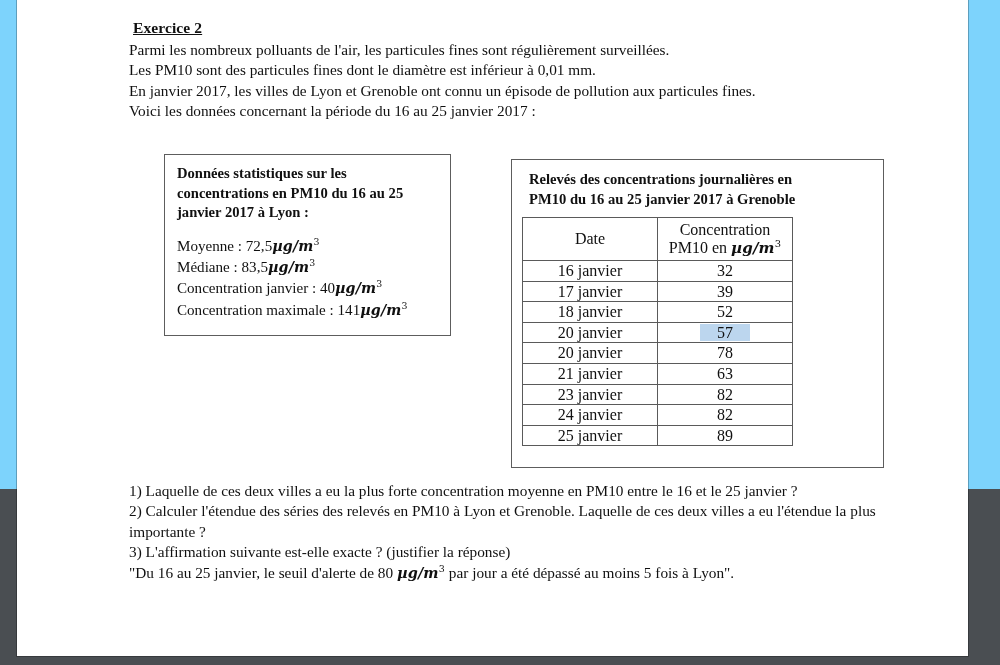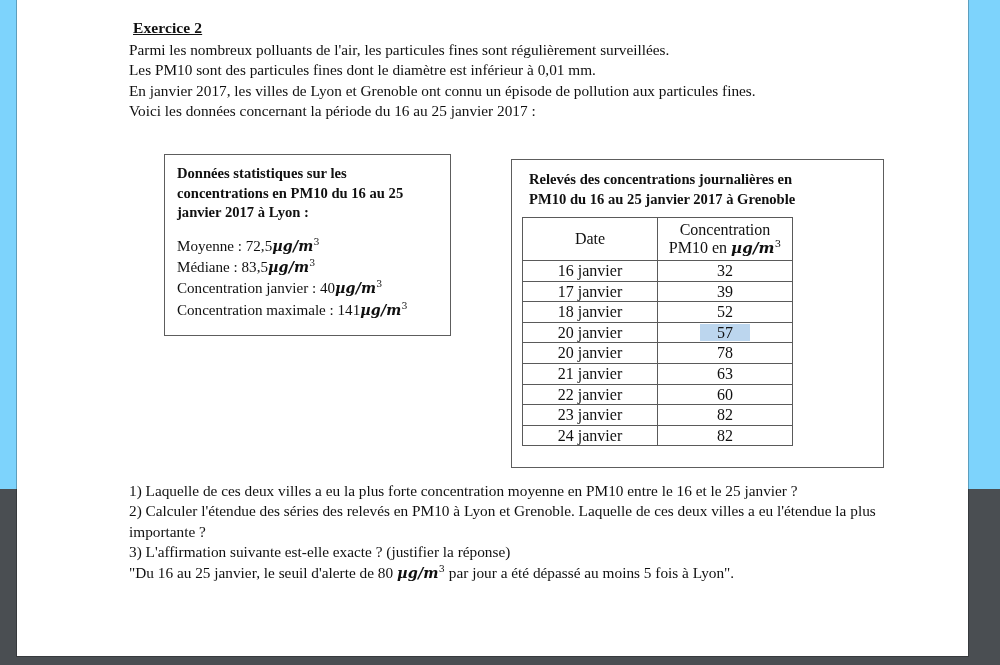--- a/index.html
+++ b/index.html
@@ -254,30 +254,30 @@
             </tr>
             <tr>
               <td>20 janvier</td>
               <td><span>78</span></td>
             </tr>
             <tr>
               <td>21 janvier</td>
               <td><span>63</span></td>
             </tr>
             <tr>
-              <td>22 janvier</td>
-              <td><span>60</span></td>
-            </tr>
-            <tr>
               <td>23 janvier</td>
               <td><span>82</span></td>
             </tr>
             <tr>
               <td>24 janvier</td>
               <td><span>82</span></td>
+            </tr>
+            <tr>
+              <td>25 janvier</td>
+              <td><span>89</span></td>
             </tr>
           </tbody>
         </table>
       </div>
 
       <div id="questions">
         <div class="qline">1) Laquelle de ces deux villes a eu la plus forte concentration moyenne en PM10 entre le 16 et le 25 janvier ?</div>
         <div class="qline">2) Calculer l'étendue des séries des relevés en PM10 à Lyon et Grenoble. Laquelle de ces deux villes a eu l'étendue la plus</div>
         <div class="qline">importante ?</div>
         <div class="qline">3) L'affirmation suivante est-elle exacte ? (justifier la réponse)</div>

